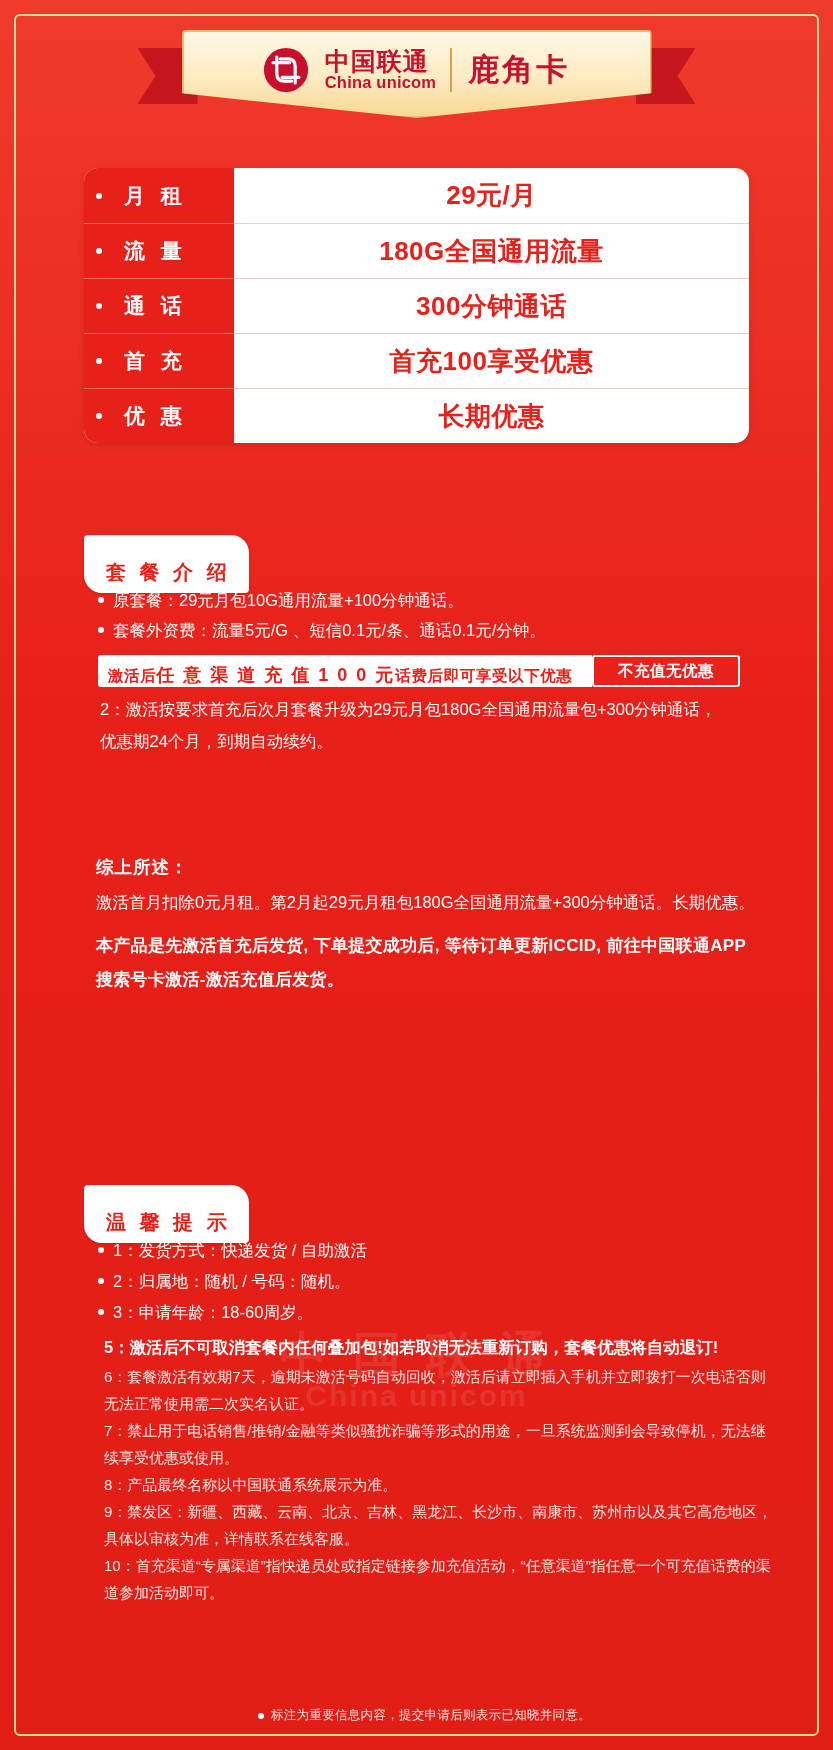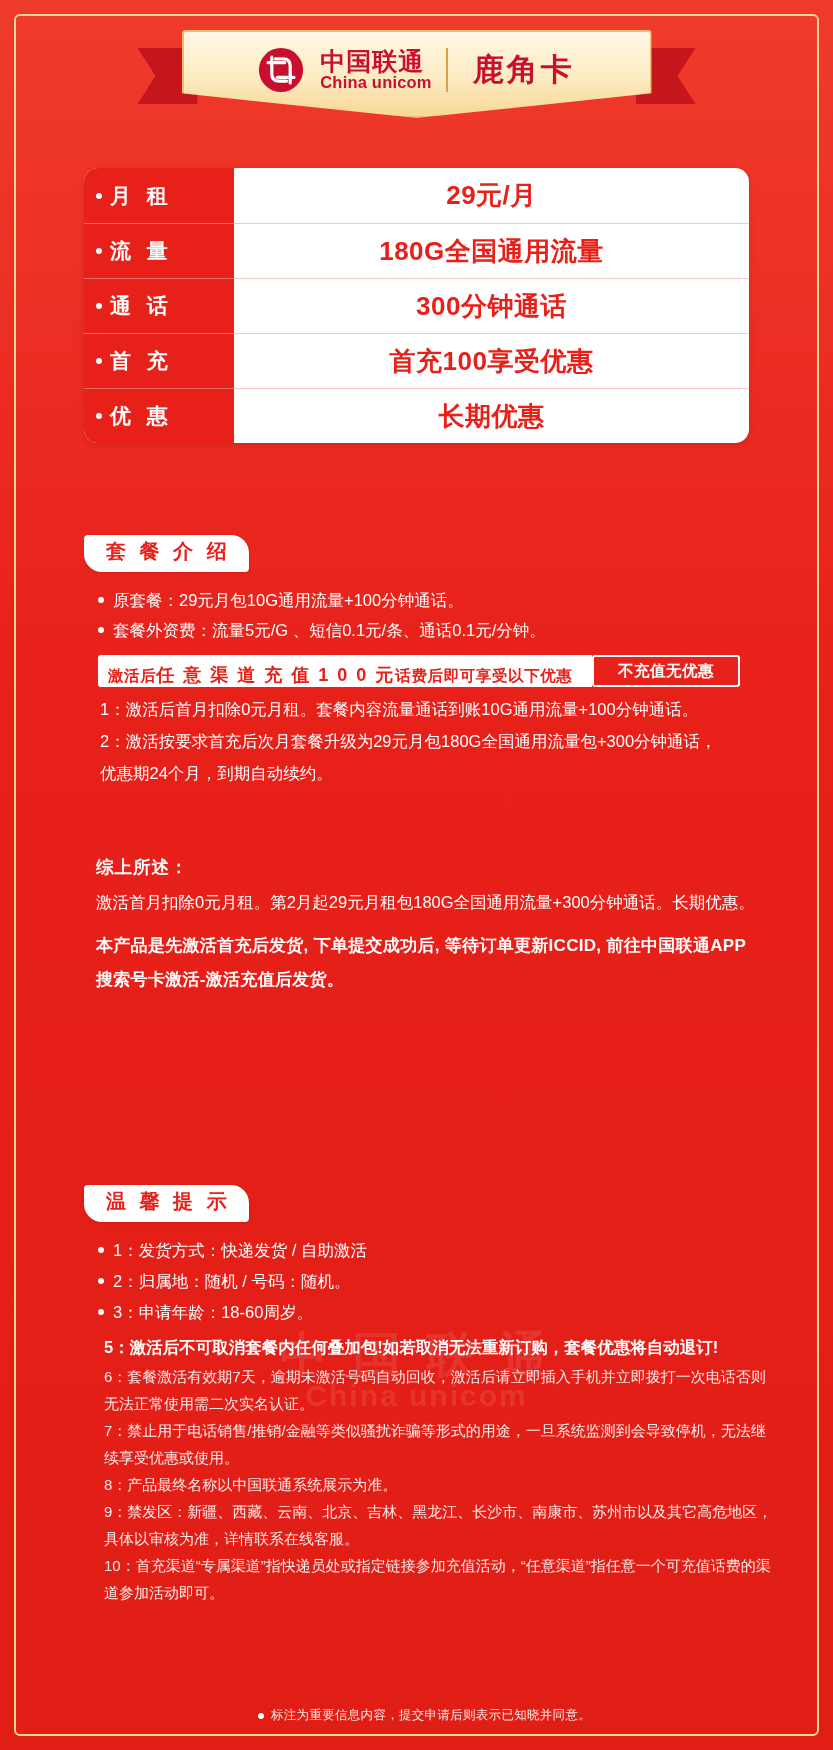--- a/index.html
+++ b/index.html
@@ -85,21 +85,21 @@
     width: 2px;
     height: 44px;
     background: #d8a24a;
     margin-top: -8px;
   }
   .card-name {
     font-size: 31px;
     font-weight: bold;
     color: #c8102e;
     letter-spacing: 3px;
-    padding-left: 25px;
+    padding-left: 16px;
     margin-top: -8px;
   }
 
   
   .spec-table {
     position: absolute;
     left: 84px;
     top: 168px;
     width: 665px;
     background: #fff;
@@ -117,21 +117,21 @@
   .spec-row + .spec-row .spec-value { border-top: 1px solid #f3c9c6; }
   .spec-label {
     flex: 0 0 150px;
     background: #e8201a;
     color: #fff;
     font-size: 21px;
     font-weight: bold;
     letter-spacing: 5px;
     display: flex;
     align-items: center;
-    padding-left: 26px;
+    padding-left: 40px;
     position: relative;
   }
   .spec-label::before {
     content: "";
     position: absolute;
     left: 12px;
     top: 50%;
     width: 6px; height: 6px;
     margin-top: -3px;
     background: #fff;
@@ -149,21 +149,21 @@
   }
 
   
   .section-title {
     position: absolute;
     background: #fff;
     color: #e8201a;
     font-size: 20px;
     font-weight: bold;
     letter-spacing: 4px;
-    padding: 3px 18px 7px 22px;
+    padding: 24px 18px 7px 22px;
     border-radius: 4px 18px 4px 18px;
     box-shadow: 0 1px 3px rgba(0,0,0,.12);
   }
   #sec-intro { left: 84px; top: 535px; }
   #sec-tips  { left: 84px; top: 1185px; }
 
   
   .intro { position: absolute; left: 76px; top: 585px; width: 690px; color: #fff; }
   .bullet-line {
     display: flex;
@@ -371,21 +371,20 @@
 
     <div class="charge-strip">
       <div class="cs-left">
         <span>激活后</span>
         <span class="big">任 意 渠 道 充 值 1 0 0 元</span>
         <span>话费后即可享受以下优惠</span>
       </div>
       <div class="cs-right">不充值无优惠</div>
     </div>
 
-    <div class="num-line">1：激活后首月扣除0元月租。套餐内容流量通话到账10G通用流量+100分钟通话。</div>
     <div class="num-line">2：激活按要求首充后次月套餐升级为29元月包180G全国通用流量包+300分钟通话，</div>
     <div class="num-line">优惠期24个月，到期自动续约。</div>
   </div>
 
   <div class="summary">
     <div class="summary-title">综上所述：</div>
     <div class="summary-body">激活首月扣除0元月租。第2月起29元月租包180G全国通用流量+300分钟通话。长期优惠。</div>
     <div class="summary-note">本产品是先激活首充后发货, 下单提交成功后, 等待订单更新ICCID, 前往中国联通APP搜索号卡激活-激活充值后发货。</div>
   </div>
 

